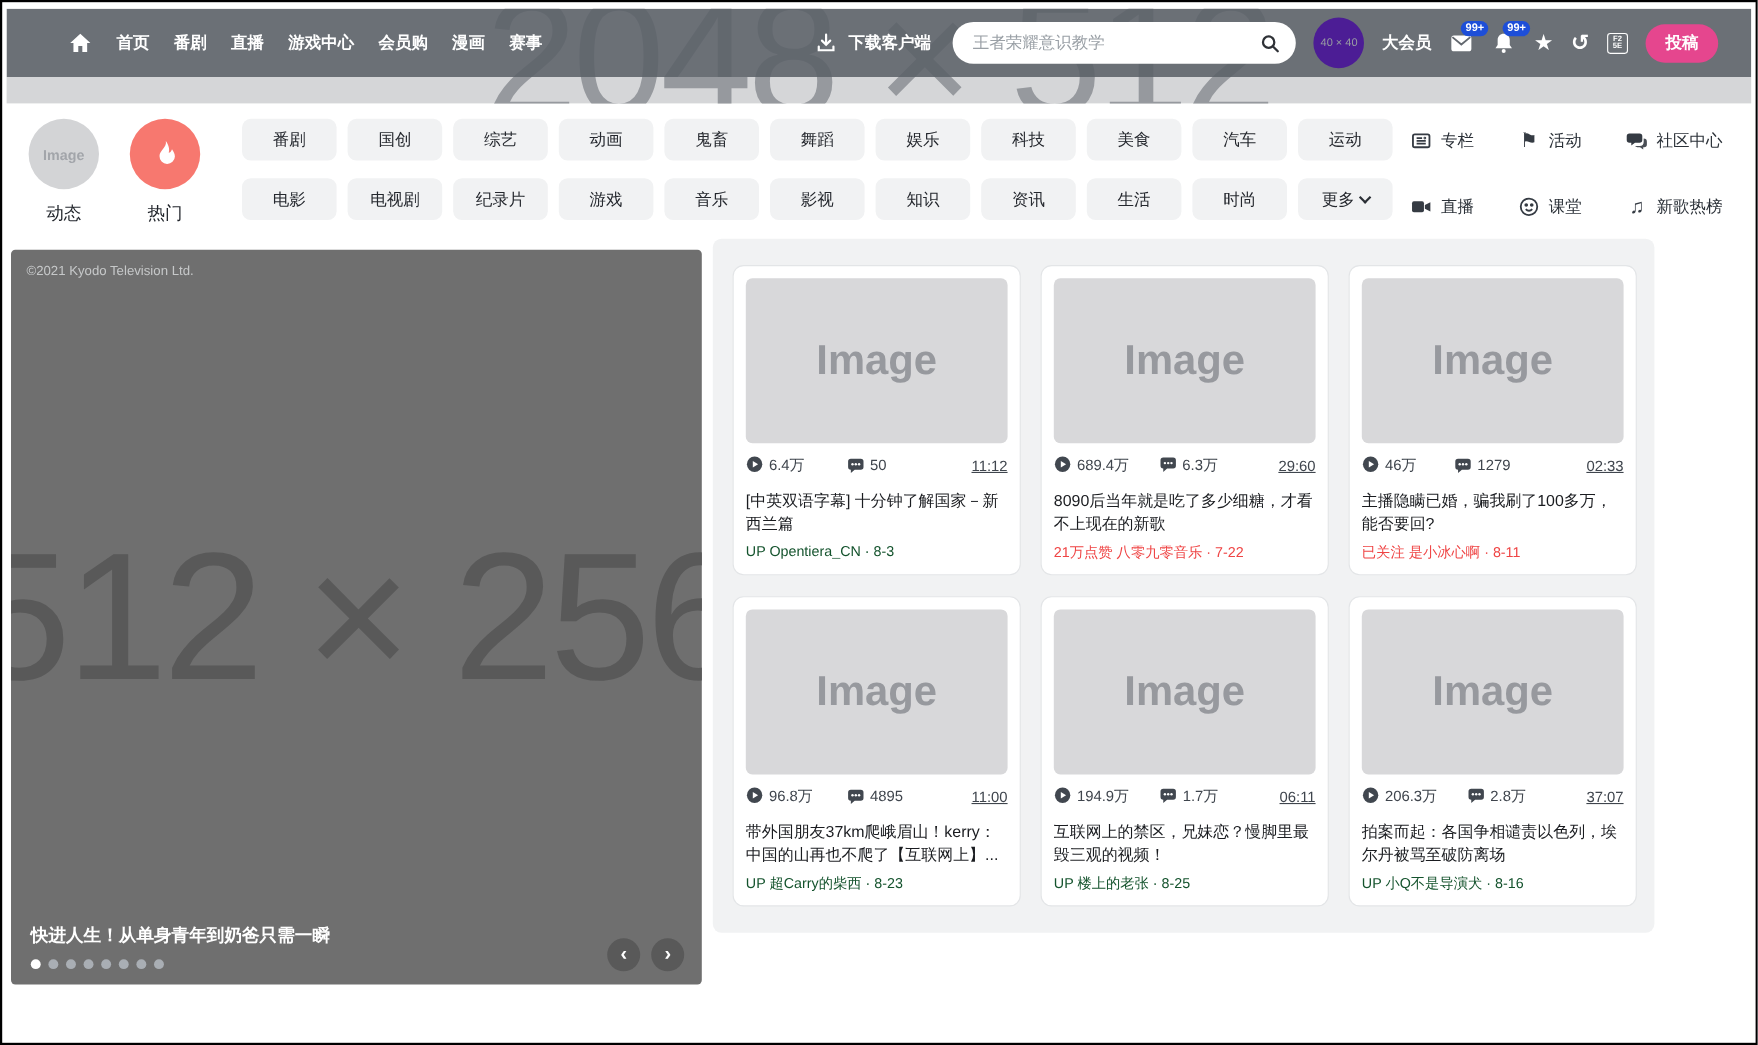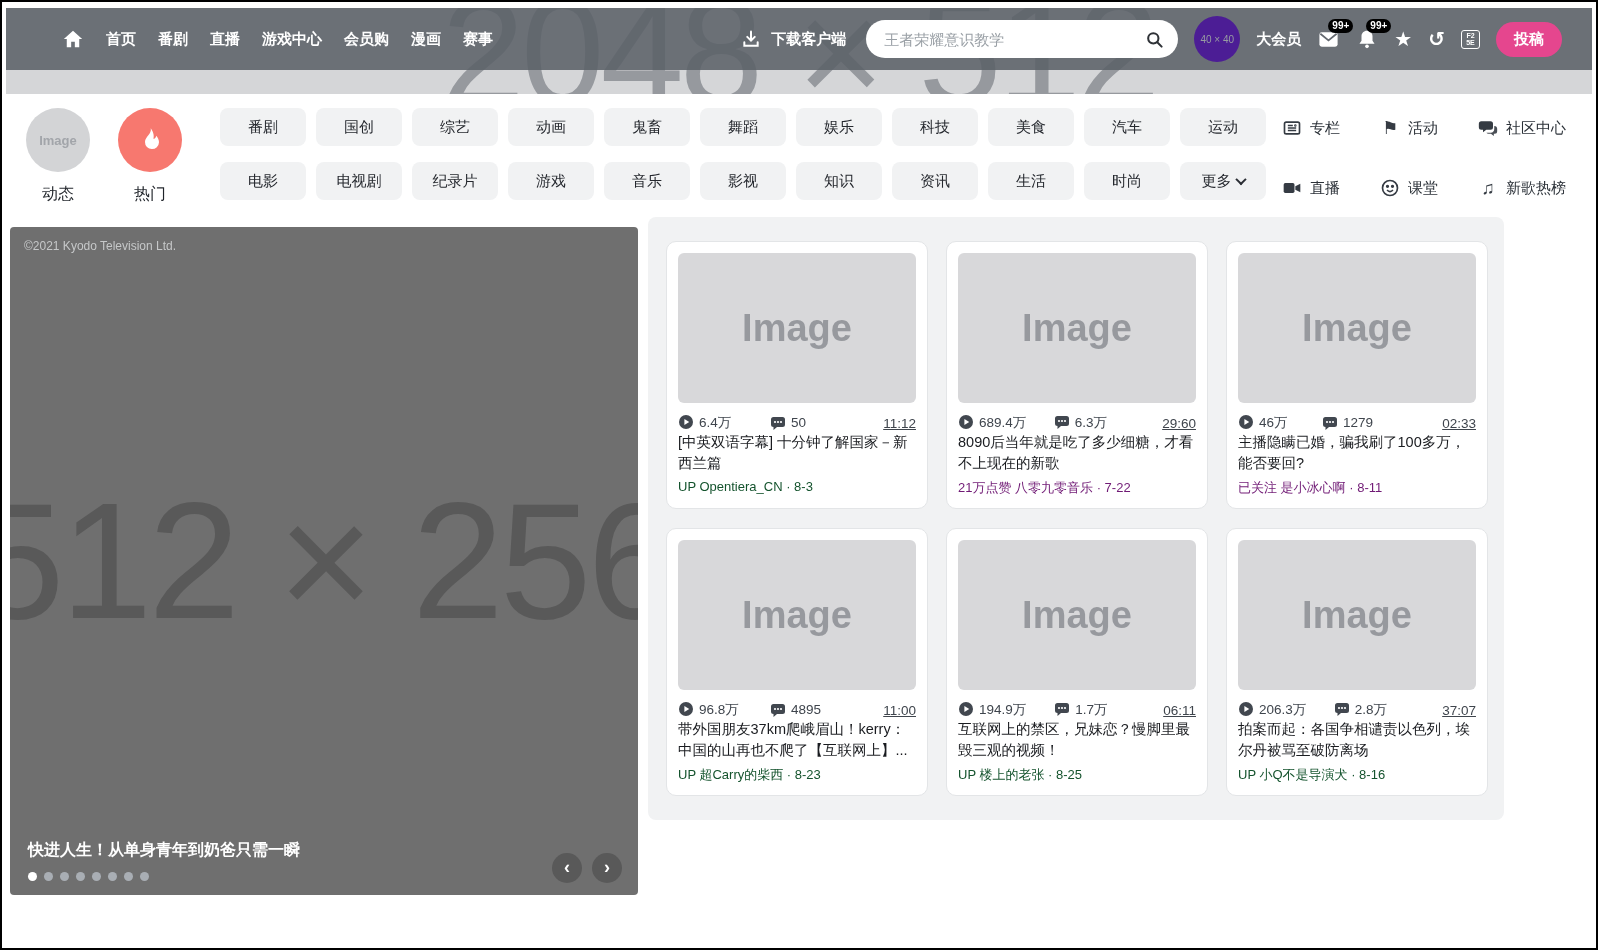--- a/index.html
+++ b/index.html
@@ -15,21 +15,21 @@
   .nav a, .nav .nav-txt { color:#fff; text-decoration:none; font-size:15px; font-weight:600; }
   .nav-left { display:flex; align-items:center; gap:22px; }
   .nav-right { margin-left:auto; display:flex; align-items:center; gap:16px; }
   .icon-btn { display:flex; align-items:center; justify-content:center; cursor:pointer; position:relative; }
   .search-pill { display:flex; align-items:center; width:312px; height:38px; background:#fff;
     border-radius:19px; padding:0 14px 0 18px; }
   .search-pill input { flex:1; border:none; outline:none; font-size:15px; color:#333; background:transparent; }
   .search-pill input::placeholder { color:#9aa0a6; }
   .avatar-circle { width:46px; height:46px; border-radius:50%; background:#4c1d95;
     display:flex; align-items:center; justify-content:center; font-size:10px; color:#989ca2; }
-  .badge { position:absolute; top:-9px; right:-13px; background:#000000; color:#fff; font-size:10px;
+  .badge { position:absolute; top:-9px; right:-13px; background:#1d4ed8; color:#fff; font-size:10px;
     font-weight:700; border-radius:8px; padding:1px 4px; line-height:12px; }
   .glyph-box { width:19px; height:19px; border:1.6px solid #fff; border-radius:3px;
     display:flex; flex-direction:column; align-items:center; justify-content:center; line-height:1; }
   .glyph-box span { font-size:7px; font-weight:700; color:#fff; }
   .submit-btn { width:66px; height:35px; border-radius:18px; background:#e5468e; border:none;
     color:#fff; font-size:15px; font-weight:600; cursor:pointer; }
   .uni-ico { font-size:20px; line-height:1; color:#fff; }
 
   
   .subheader { display:flex; align-items:flex-start; padding:14px 30px 0 24px; }
@@ -71,23 +71,23 @@
 
   .panel { width:856px; margin-left:10px; background:#f1f2f3; border-radius:8px; padding:24px 18px; }
   .cards { display:grid; grid-template-columns:repeat(3,262px); gap:19px 18px; }
   .card { background:#fff; border:1px solid #e3e5e7; border-radius:10px; padding:11px; cursor:pointer; }
   .thumb { height:150px; background:#d8d8da; border-radius:6px; display:flex; align-items:center; justify-content:center; }
   .thumb-label { font-size:38px; font-weight:700; color:#97999e; }
   .stats { display:flex; align-items:center; margin-top:11px; font-size:13.5px; color:#3f454d; }
   .stat { display:flex; align-items:flex-start; gap:5px; }
   .stat + .stat { margin-left:auto; margin-right:auto; }
   .dur { margin-left:auto;text-decoration:underline; }
-  .title { margin-top:0; font-size:14.5px; line-height:21px; height:42px; overflow:hidden; color:#1a1c20; }
+  .title { margin-top:14px; font-size:14.5px; line-height:21px; height:42px; overflow:hidden; color:#1a1c20; }
   .meta { margin-top:5px; font-size:13px; color:#14532d; white-space:nowrap; overflow:hidden; }
-  .meta.highlight { color:#701a75; font-weight:500; }
+  .meta.highlight { color:#ef4444; font-weight:500; }
 </style>
 </head>
 <body>
 
 <div class="page">
 
   <div class="banner">
     <div class="banner-text">2048 × 512</div>
     <div class="nav">
       <div class="nav-left">

